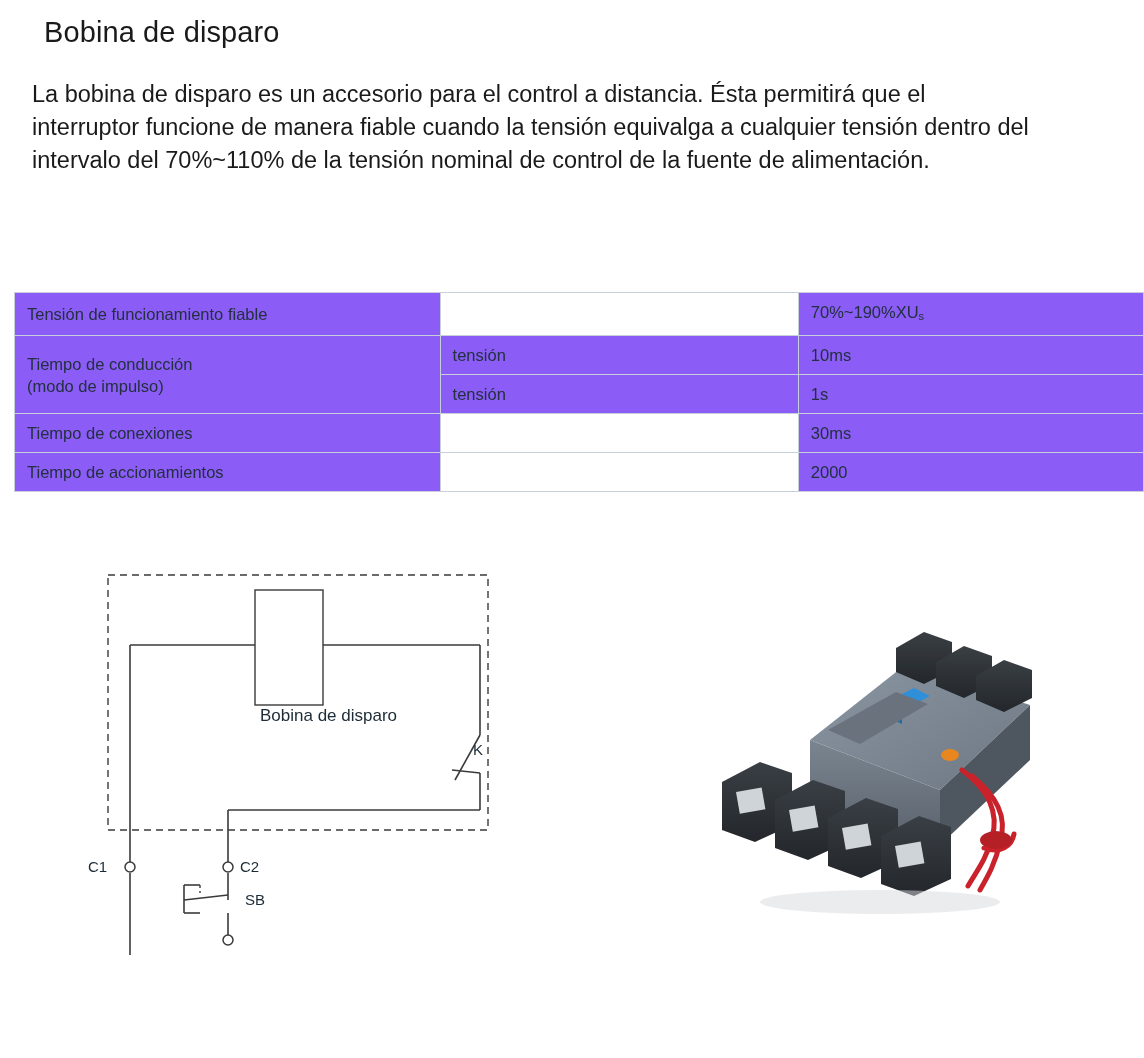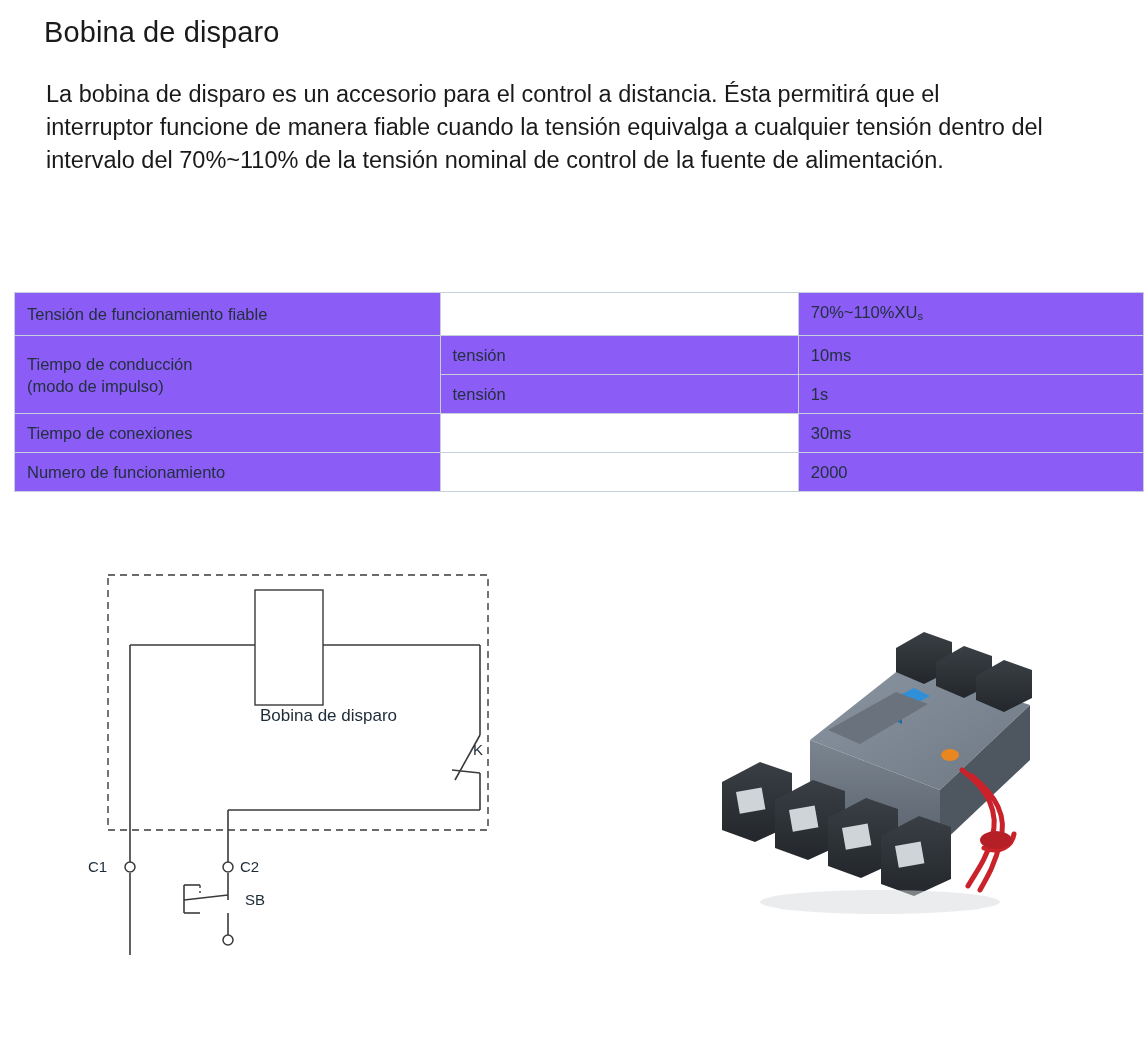--- a/index.html
+++ b/index.html
@@ -29,21 +29,21 @@
     top: 16px;
     font-size: 29px;
     font-weight: 400;
     color: #1a1a1a;
     letter-spacing: 0.1px;
   }
 
   
   .intro {
     position: absolute;
-    left: 46px;
+    left: 32px;
     top: 78px;
     width: 1000px;
     font-size: 23.5px;
     line-height: 33px;
     color: #1a1a1a;
     font-weight: 400;
   }
 
   
   .spec-table {
@@ -109,39 +109,39 @@
 
   <div class="title">Bobina de disparo</div>
 
   <div class="intro">La bobina de disparo es un accesorio para el control a distancia. Ésta permitirá que el interruptor funcione de manera fiable cuando la tensión equivalga a cualquier tensión dentro del intervalo del 70%~110% de la tensión nominal de control de la fuente de alimentación.</div>
 
   <table class="spec-table">
     <tbody>
       <tr>
         <td class="col-a">Tensión de funcionamiento fiable</td>
         <td class="col-b white"></td>
-        <td class="col-c nowrap-sub"><span>70%~110%XU</span><sub>s</sub></td>
+        <td class="col-c nowrap-sub"><span>70%~190%XU</span><sub>s</sub></td>
       </tr>
       <tr>
         <td class="col-a tall-label" rowspan="2" style="white-space:pre-line;">Tiempo de conducción
 (modo de impulso)</td>
         <td class="col-b">tensión</td>
         <td class="col-c">10ms</td>
       </tr>
       <tr>
         <td class="col-b">tensión</td>
         <td class="col-c">1s</td>
       </tr>
       <tr>
         <td class="col-a">Tiempo de conexiones</td>
         <td class="col-b white"></td>
         <td class="col-c">30ms</td>
       </tr>
       <tr>
-        <td class="col-a">Numero de funcionamiento</td>
+        <td class="col-a">Tiempo de accionamientos</td>
         <td class="col-b white"></td>
         <td class="col-c">2000</td>
       </tr>
     </tbody>
   </table>
 
   <div class="diagram">
     <svg width="560" height="440" viewBox="0 0 560 440" xmlns="http://www.w3.org/2000/svg">
 
       <rect x="48" y="30" width="380" height="255" fill="none" stroke="#3a3a3a" stroke-width="1.4" stroke-dasharray="7 5"></rect>

